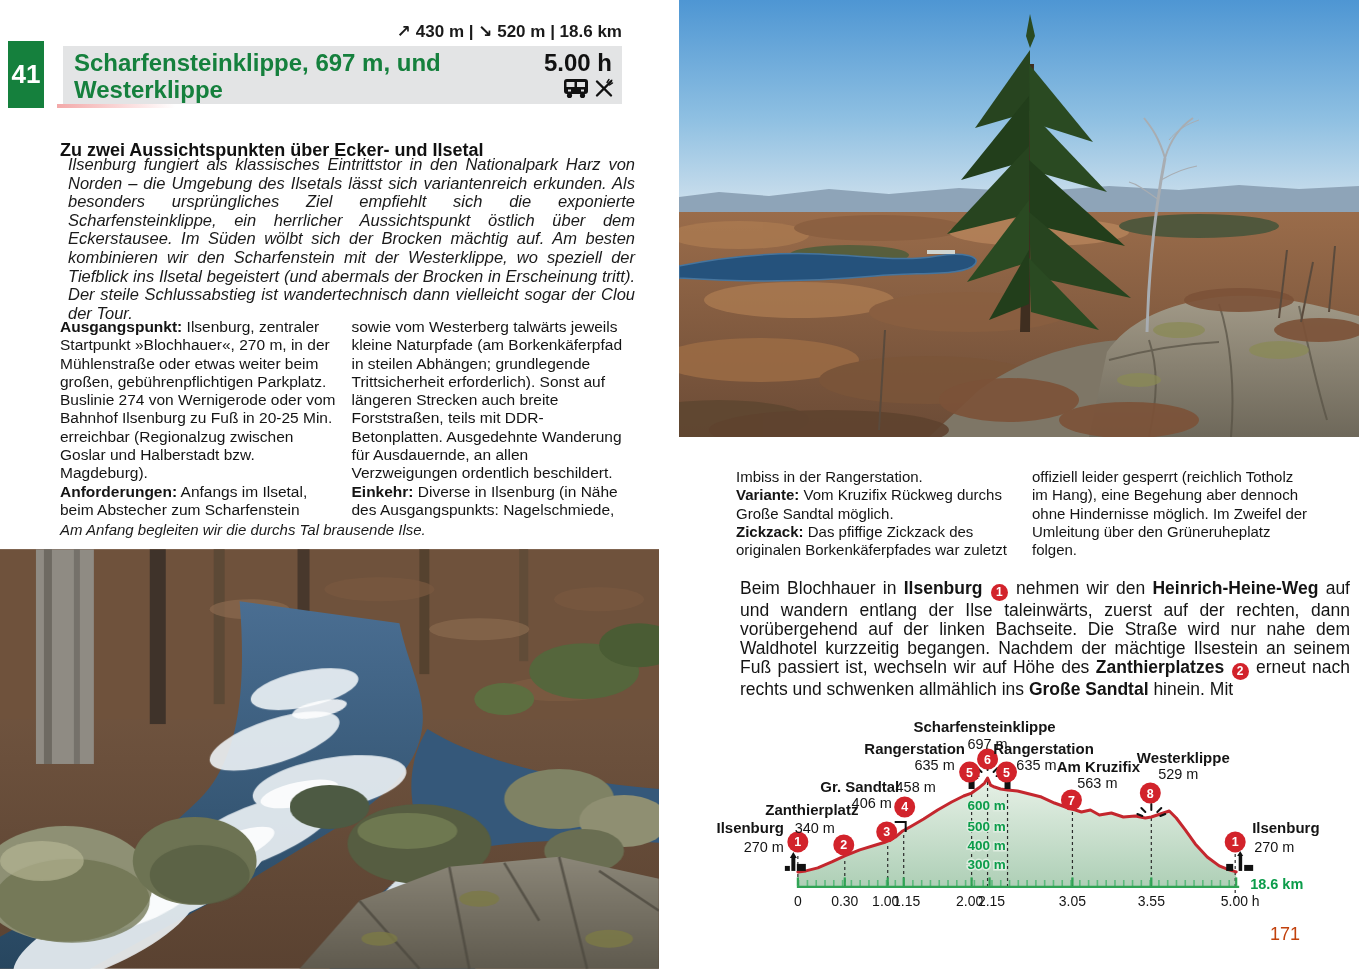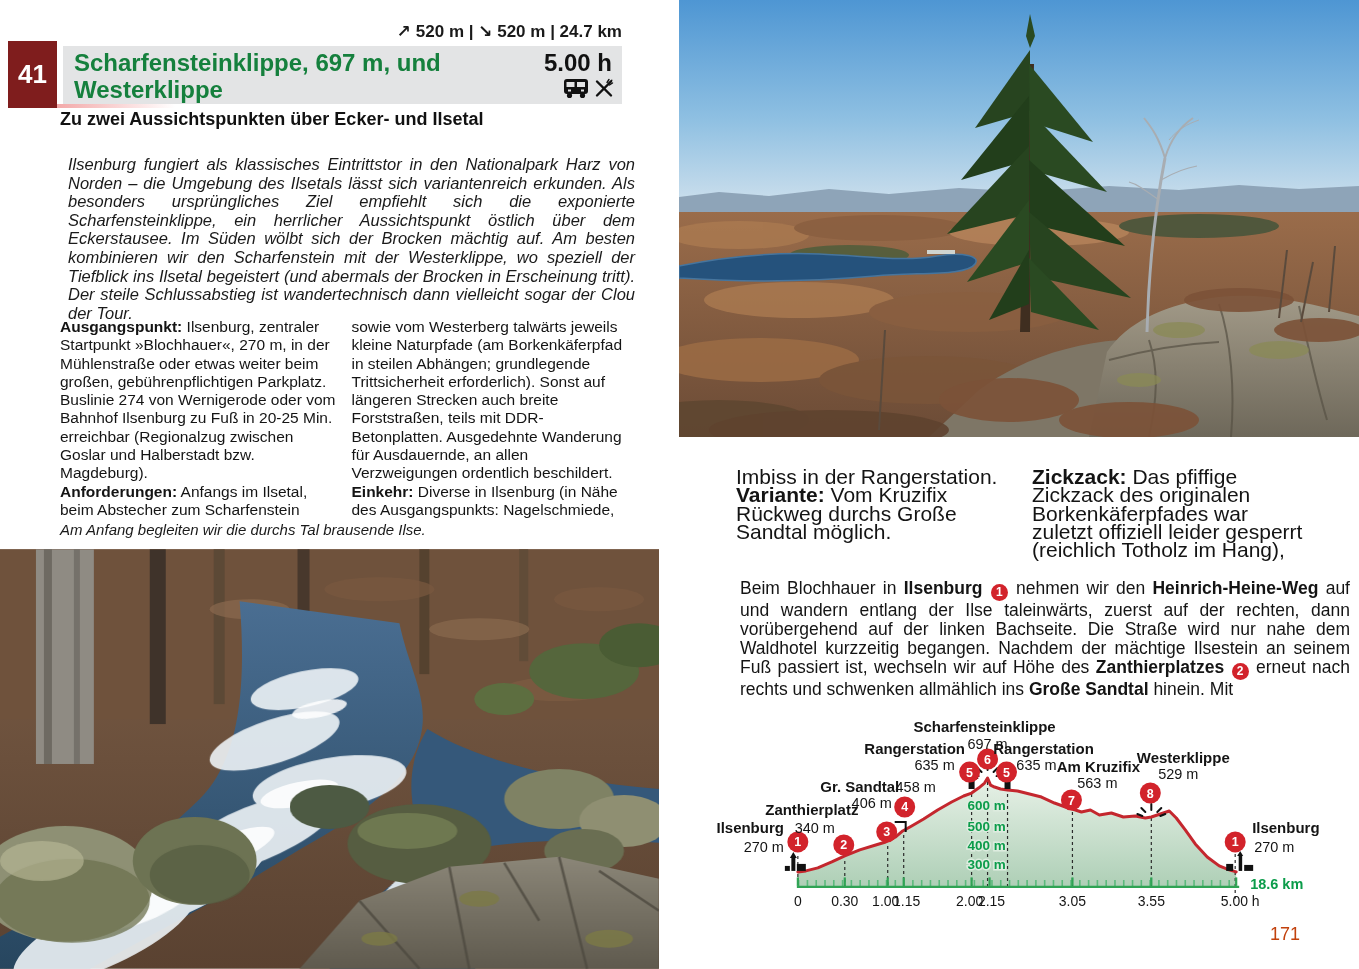--- a/index.html
+++ b/index.html
@@ -2,48 +2,48 @@
 <html><head>
 <meta charset="utf-8">
 <style>
   html,body{margin:0;padding:0;background:#fff;}
   .page{position:relative;width:1359px;height:969px;background:#fff;overflow:hidden;
         font-family:"Liberation Sans","DejaVu Sans",sans-serif;color:#141414;}
   .abs{position:absolute;}
 
   
   .stats{left:220px;top:21px;width:402px;text-align:right;font-size:17px;font-weight:700;color:#1a1a1a;}
-  .tour-tab{left:8px;top:41px;width:49px;height:67px;background:#7f1d1d;color:#fff;
+  .tour-tab{left:8px;top:41px;width:36px;height:67px;background:#15803d;color:#fff;
             display:flex;align-items:center;justify-content:center;font-size:26px;font-weight:700;}
   .tab-shadow{left:57px;top:104px;width:118px;height:4px;
               background:linear-gradient(90deg,#f3a9a9,rgba(243,169,169,0));}
   .title-bar{left:63px;top:46px;width:559px;height:58px;background:#e3e4e5;}
   .title{position:absolute;left:11px;top:3px;font-size:24px;line-height:27px;font-weight:700;color:#15803d;}
   .duration{position:absolute;right:10px;top:3px;font-size:24px;font-weight:700;color:#111;}
   .title-icons{position:absolute;right:8px;bottom:5px;display:flex;gap:5px;align-items:center;}
 
   
-  .intro-heading{left:60px;top:109px;width:566px;font-size:18px;font-weight:700;margin:0;color:#111;}
+  .intro-heading{left:60px;top:140px;width:566px;font-size:18px;font-weight:700;margin:0;color:#111;}
   .intro-text{left:60px;top:147px;width:567px;margin:8px;font-size:16.5px;line-height:18.6px;
               font-style:italic;text-align:justify;color:#1a1a1a;}
   .info-cols{left:60px;top:318px;width:567px;height:204px;column-count:2;column-gap:16px;column-fill:auto;
              font-size:15.5px;line-height:18.3px;overflow:hidden;}
   .info-cols p{margin:0;}
   .caption{font-style:italic;font-size:15px;color:#1a1a1a;}
   .caption-left{left:60px;top:521px;}
   .caption-right{left:737px;top:443px;}
 
   
   .photo{overflow:hidden;}
   .photo-stream{left:0;top:549px;width:659px;height:420px;}
   .photo-cliff{left:679px;top:0;width:680px;height:437px;}
 
   
   .route-info-cols{left:736px;top:468px;width:576px;height:101px;column-count:2;column-gap:16px;
-                   column-fill:auto;font-size:21px;line-height:18.3px;overflow:hidden;}
+                   column-fill:auto;font-size:15px;line-height:18.3px;overflow:hidden;}
   .route-info-cols p{margin:0;}
   .route-text{left:736px;top:575px;width:610px;margin:4px;font-size:17.5px;line-height:19px;
               text-align:justify;color:#141414;}
   .wp-badge{display:inline-flex;width:17px;height:17px;border-radius:50%;background:#d2232b;color:#fff;
             font-size:12px;font-weight:700;align-items:center;justify-content:center;
             vertical-align:-2px;margin:0 1px;}
 
   
   .chart{left:700px;top:706px;width:659px;height:215px;}
   .chart text{font-family:"Liberation Sans","DejaVu Sans",sans-serif;fill:#141414;}
@@ -55,21 +55,21 @@
   .chart text.km{font-weight:700;font-size:14.5px;fill:#0b9c4a;}
   .chart text.badge-n{font-weight:700;font-size:12.5px;fill:#fff;}
 
   .page-number{left:1230px;top:924px;width:70px;text-align:right;font-size:18px;color:#c2410c;}
 </style>
 </head>
 <body>
 
 <div class="page">
 
-  <div class="abs stats">↗ 520 m | ↘ 520 m | 24.7 km</div>
+  <div class="abs stats">↗ 430 m | ↘ 520 m | 18.6 km</div>
   <div class="abs tour-tab">
     <span>41</span>
   </div>
   <div class="abs tab-shadow"></div>
   <div class="abs title-bar">
     <div class="title">
       <div>Scharfensteinklippe, 697 m, und</div>
       <div>Westerklippe</div>
     </div>
     <div class="duration">5.00 h</div>

